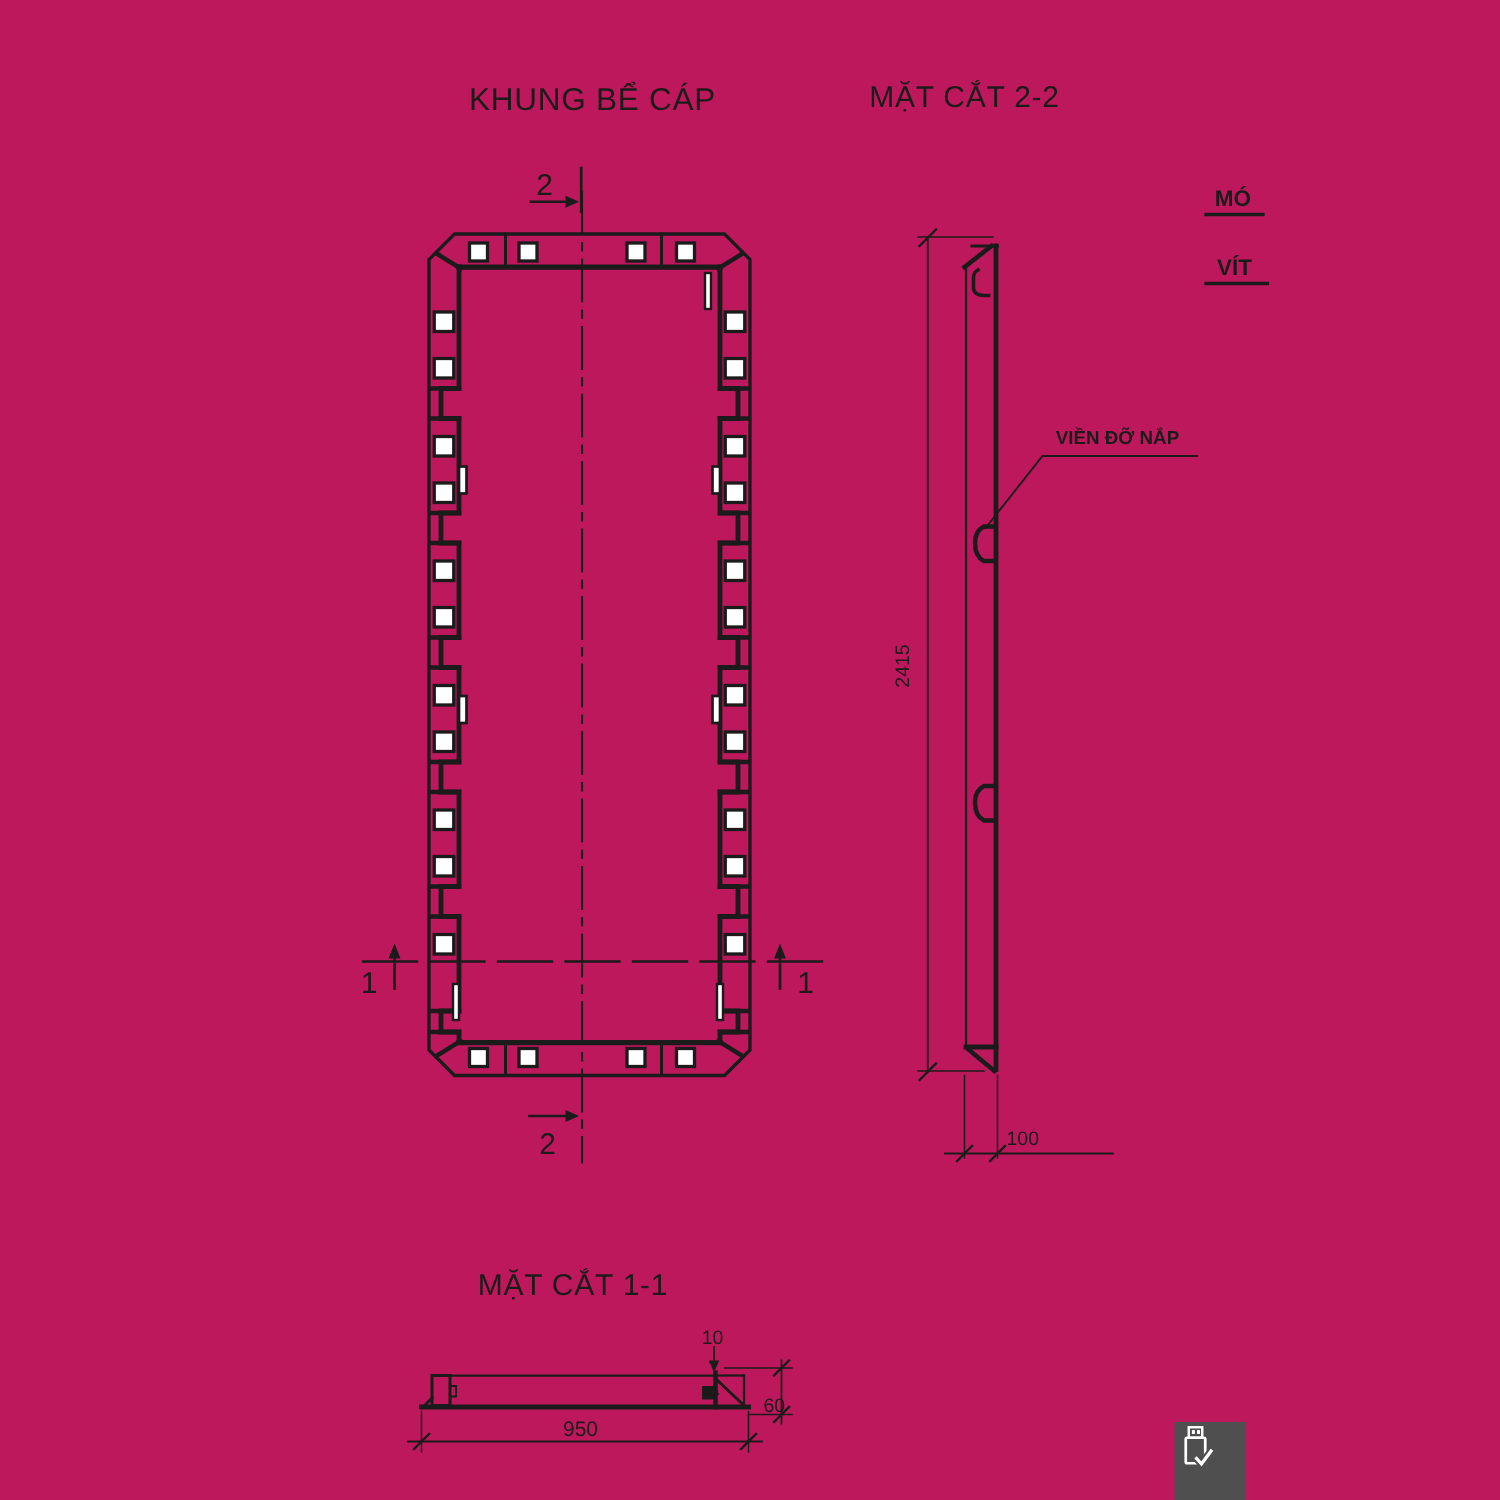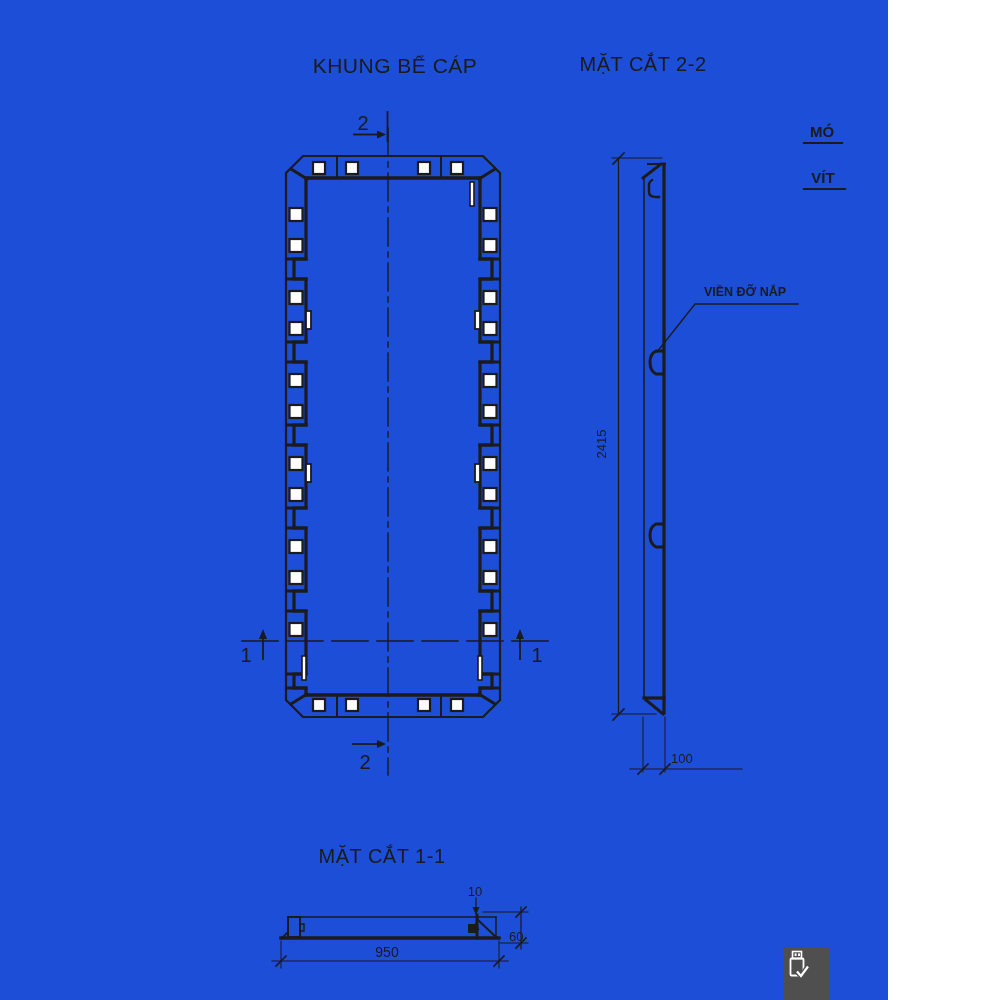--- a/index.html
+++ b/index.html
@@ -1,16 +1,16 @@
 <!DOCTYPE html>
 <html><head>
 <meta charset="utf-8">
 <style>
   html,body{margin:0;padding:0;background:#ffffff;}
-  .page{position:relative;width:888px;height:1000px;background:#1d4ed8;overflow:hidden;
+  .page{position:relative;width:1000px;height:1000px;background:#be185d;overflow:hidden;
         font-family:"Liberation Sans", sans-serif;}
   svg{position:absolute;left:0;top:0;}
   svg text{fill:#1b1b1b;font-family:"Liberation Sans", sans-serif;}
   .t-title{font-size:21px;font-weight:500;letter-spacing:.5px;}
   .t-sec{font-size:20px;font-weight:500;letter-spacing:.5px;}
   .t-marker{font-size:20px;font-weight:500;}
   .t-dim{font-size:13px;}
   .t-dim950{font-size:14px;}
   .t-callout{font-size:12.5px;font-weight:700;}
   .t-note{font-size:15px;font-weight:700;}

